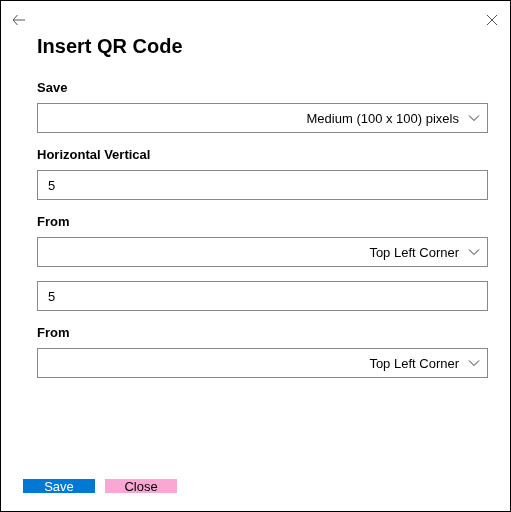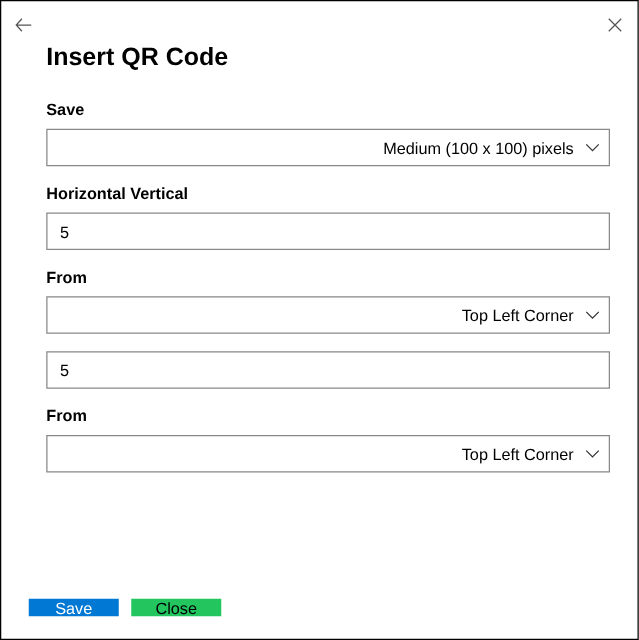--- a/index.html
+++ b/index.html
@@ -112,21 +112,21 @@
       font-family: inherit;
       font-size: 13px;
       cursor: pointer;
       padding: 0 8px;
     }
     .btn-primary {
       background: #0078d4;
       color: #fff;
     }
     .btn-default {
-      background: #22c55e;
+      background: #f9a8d4;
       color: #000;
     }
   </style>
 </head>
 <body>
 
 <div class="topbar">
   <div class="back-icon">
     <svg width="14" height="14" viewBox="0 0 14 14">
       <path d="M5.5 2 L1 7 L5.5 12 M1 7 L13 7"></path>

